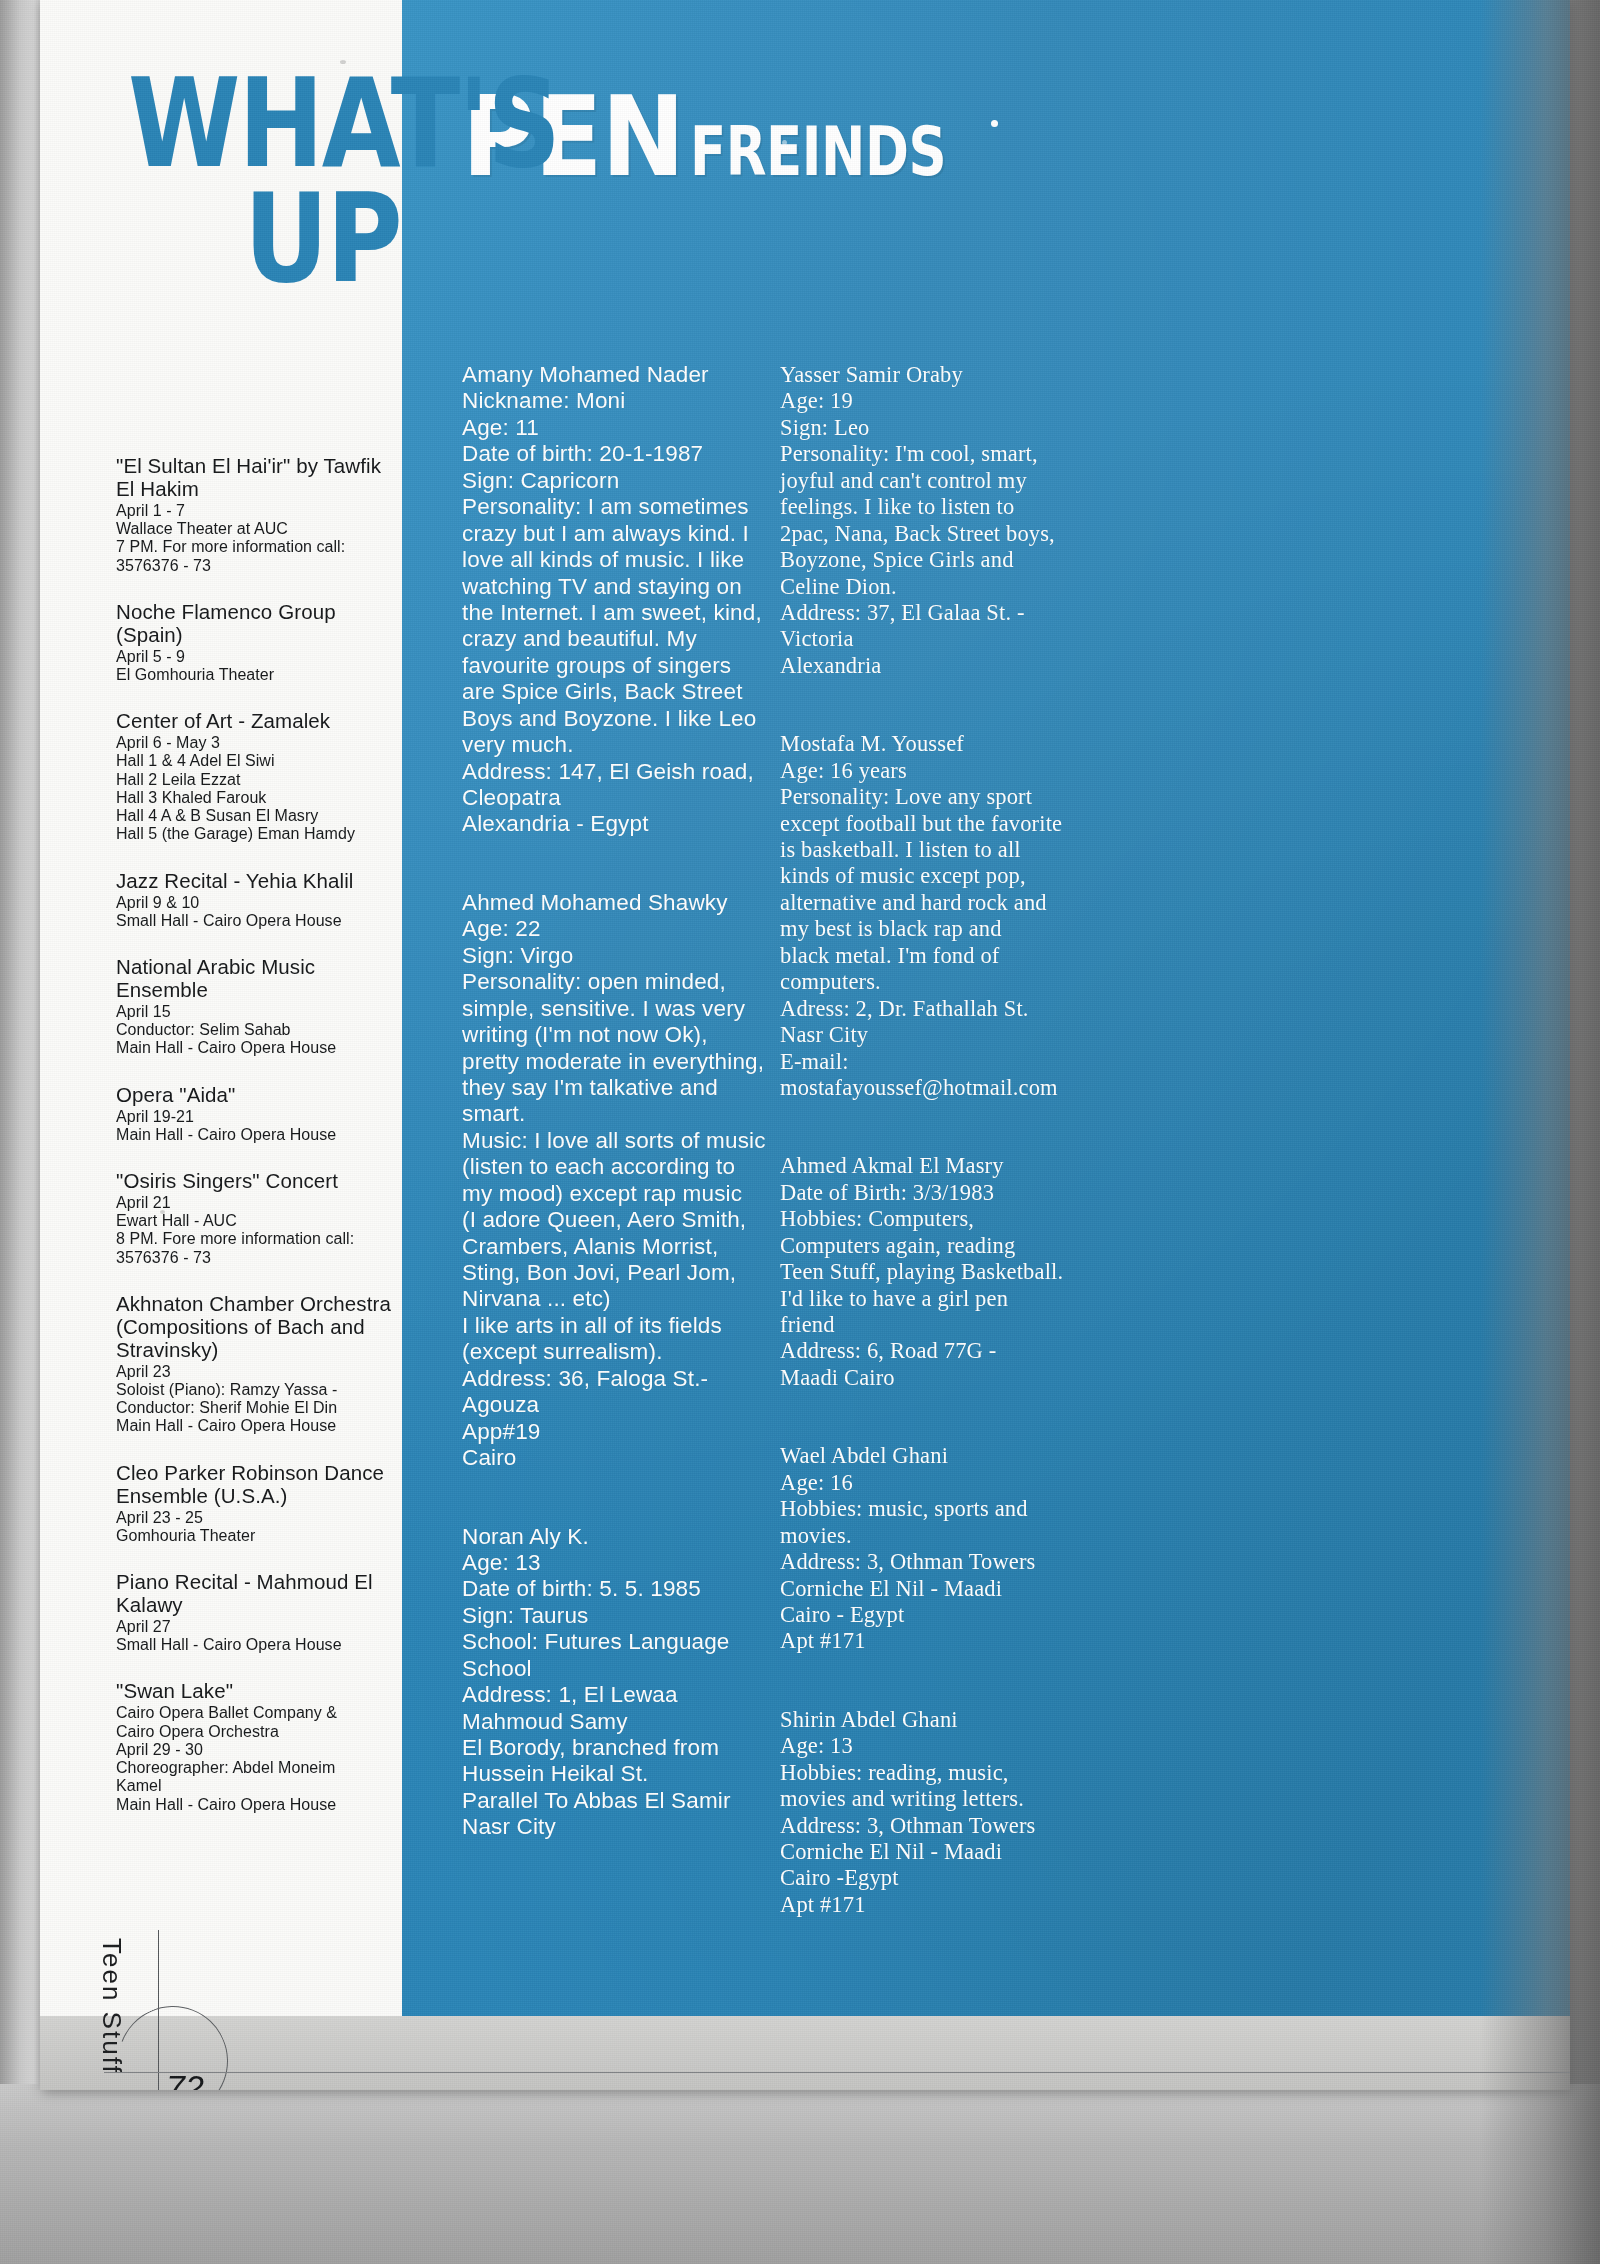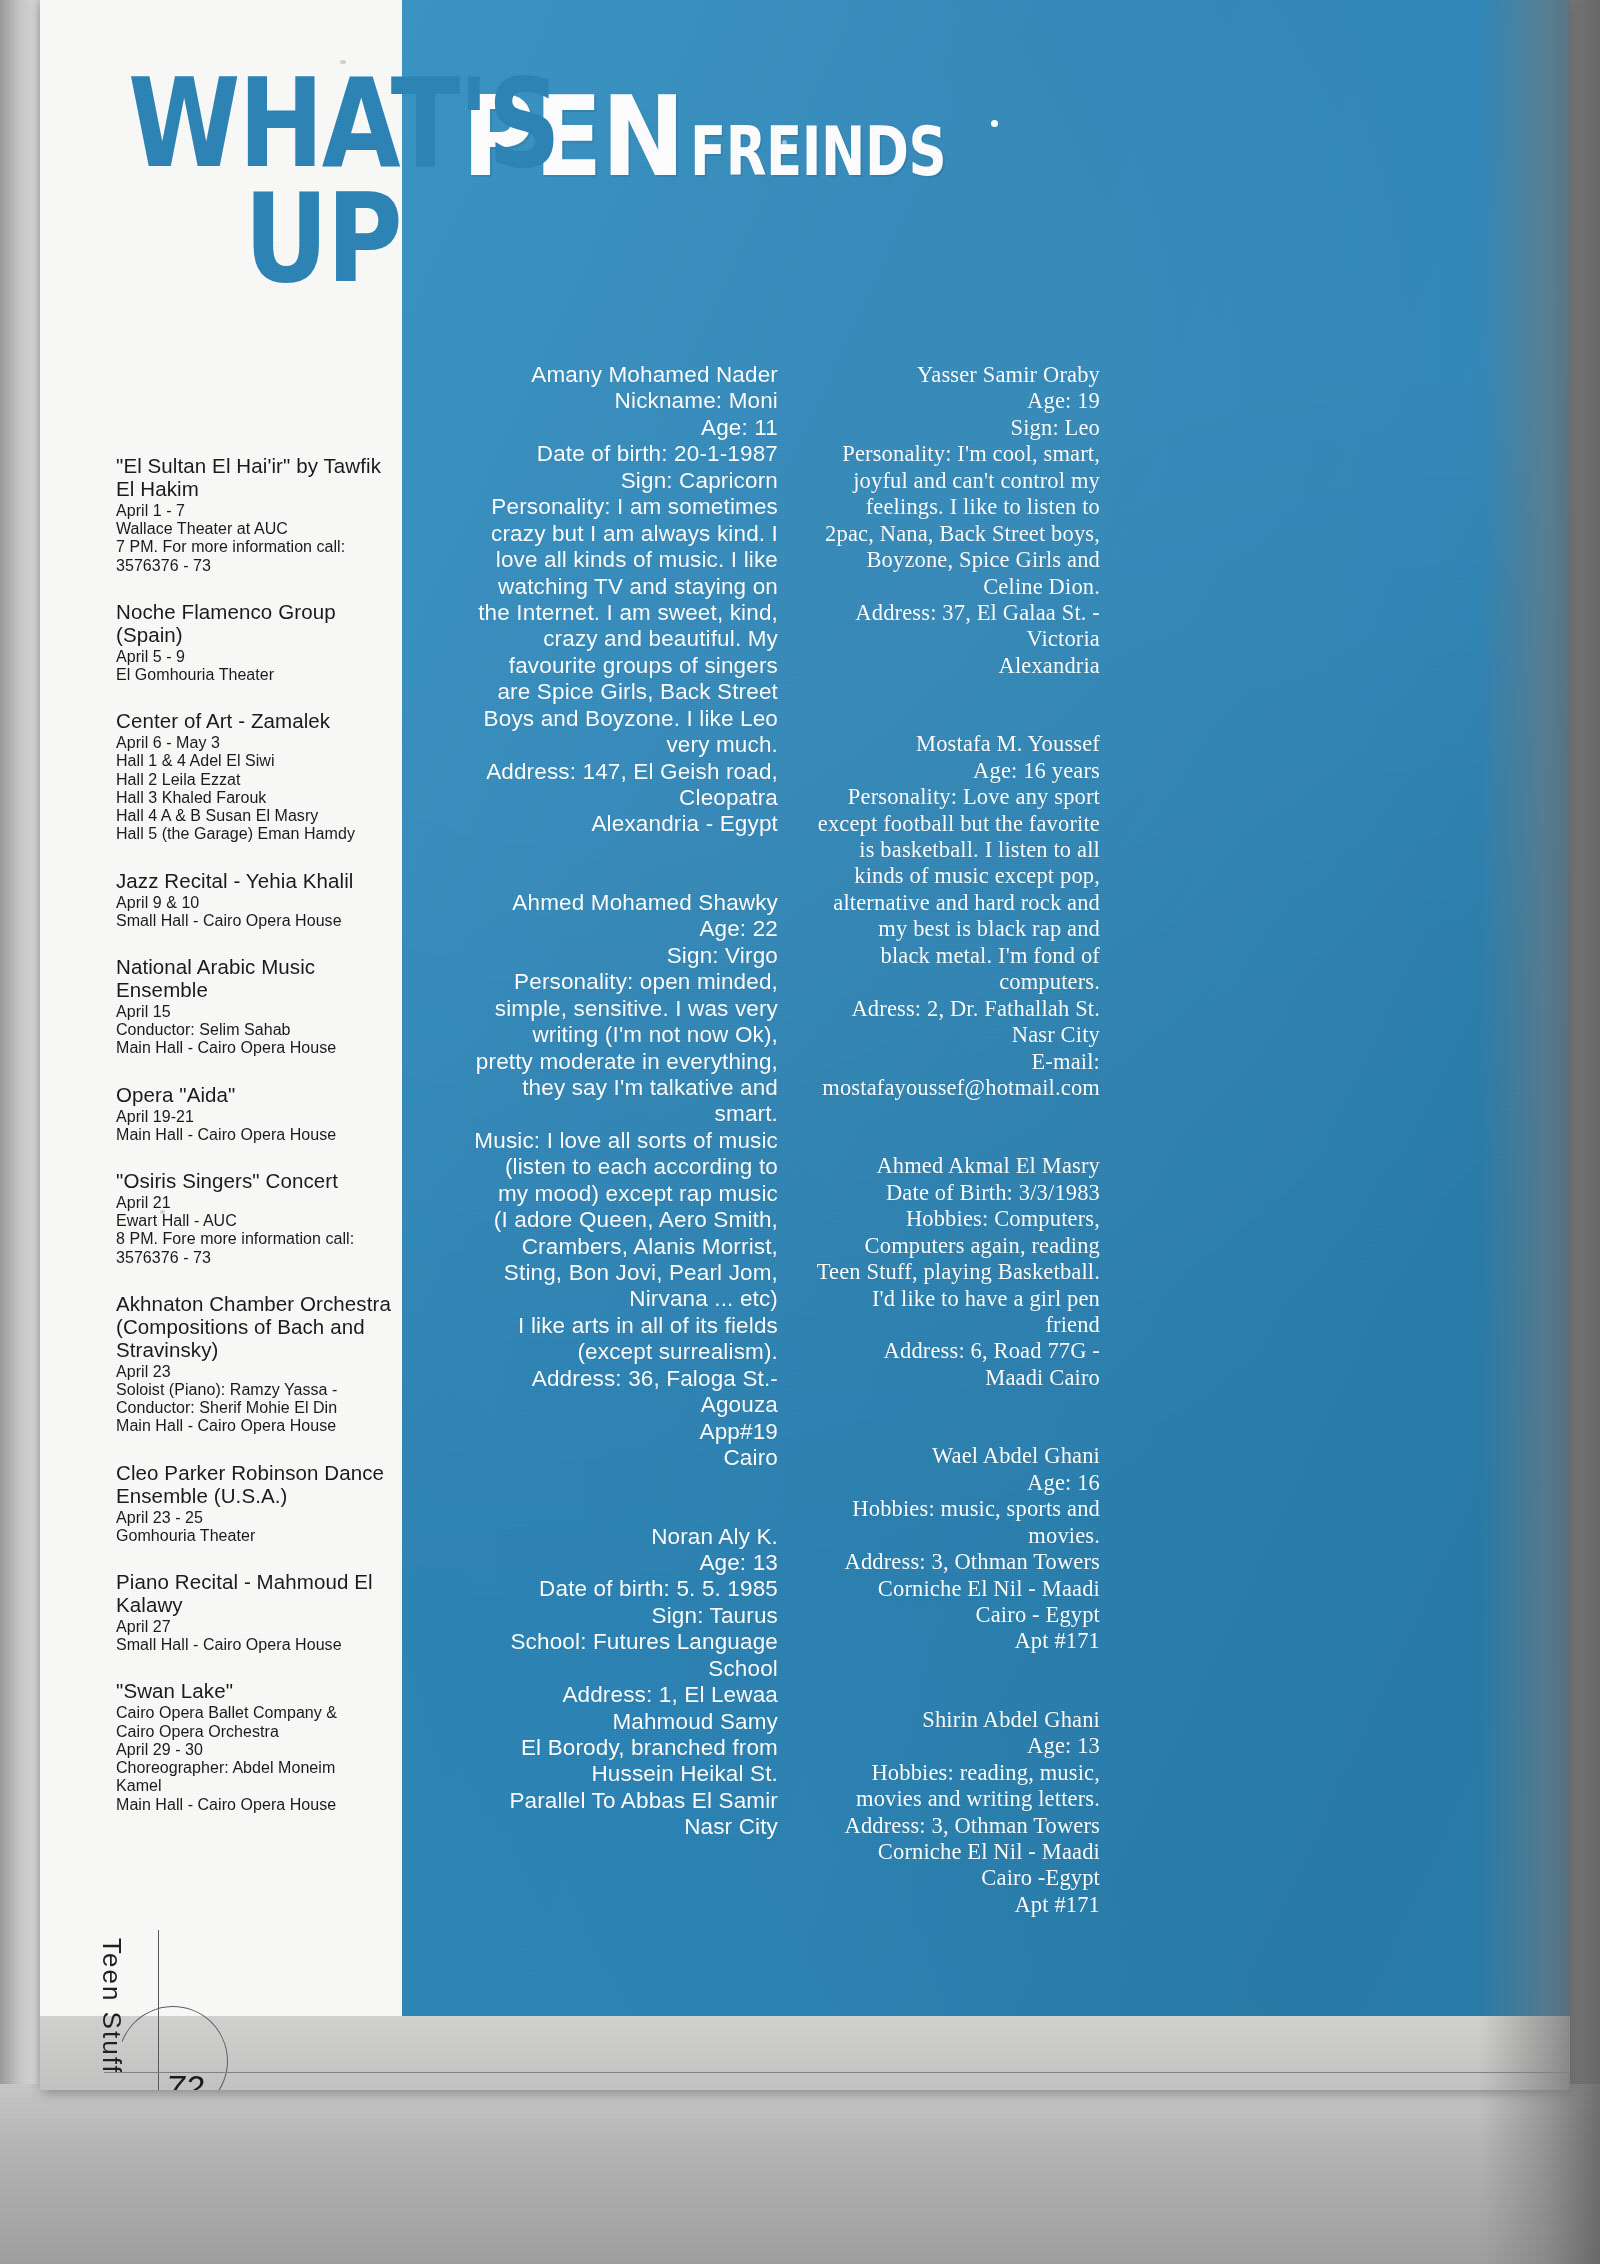--- a/index.html
+++ b/index.html
@@ -193,21 +193,21 @@
   
   .pen-col {
     position: absolute;
     top: 362px;
     z-index: 15;
     color: #ffffff;
   }
   #pen-col-1 { left: 60px;  width: 316px; }
   #pen-col-2 { left: 378px; width: 320px; font-family: Liberation Serif, serif; }
 
-  .pen-entry { margin-bottom: 52px; text-align: right; }
+  .pen-entry { margin-bottom: 52px; }
   .pen-line {
     font-size: 22.5px;
     line-height: 1.175;
     letter-spacing: .15px;
     margin: 0;
     font-weight: 400;
     color: #ffffff;
     text-shadow: 0 0 1px rgba(0,0,0,.10);
   }
   .pen-name { }

